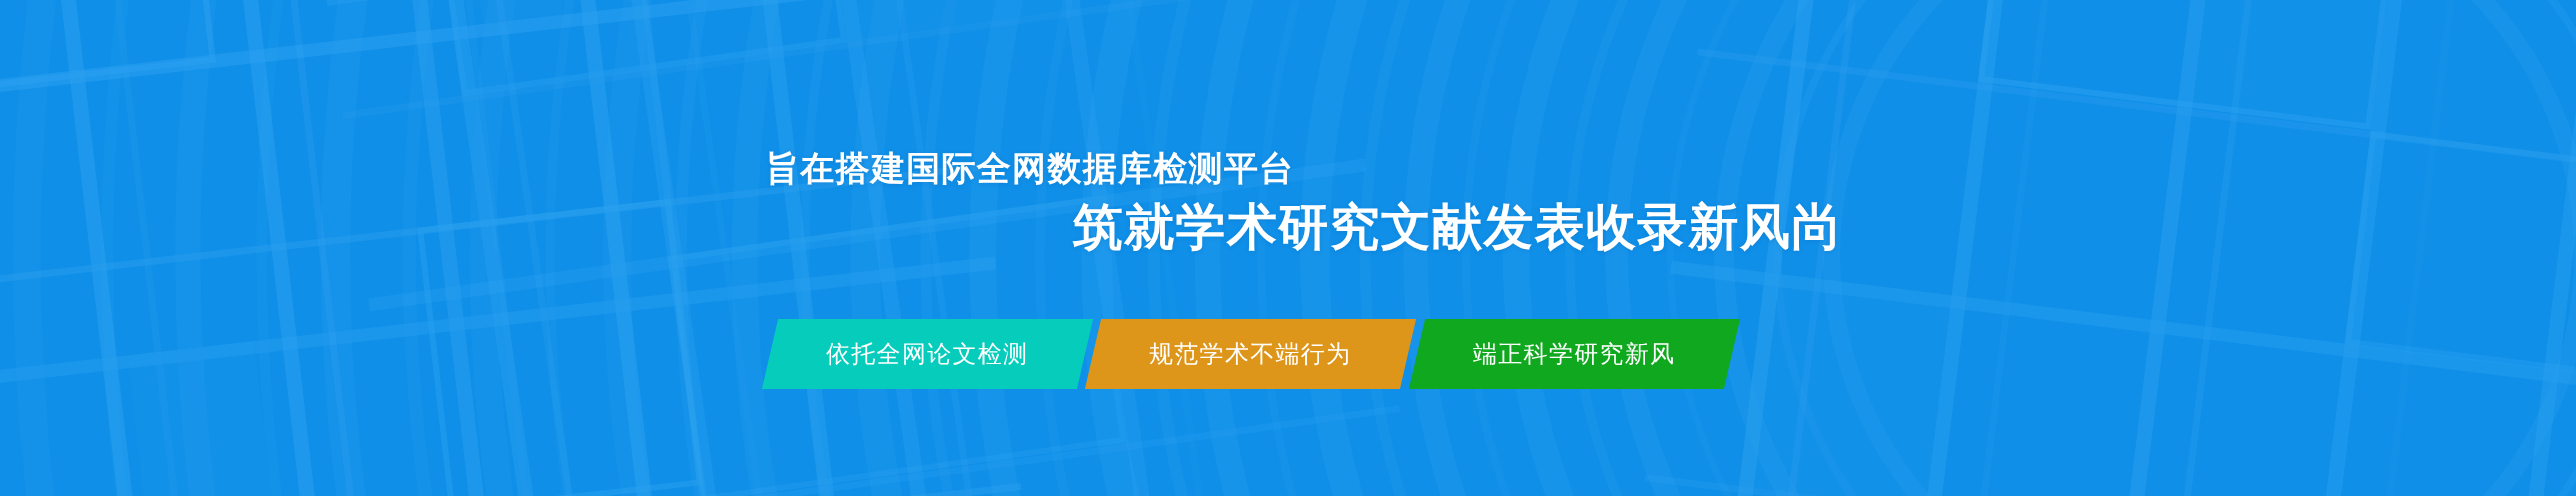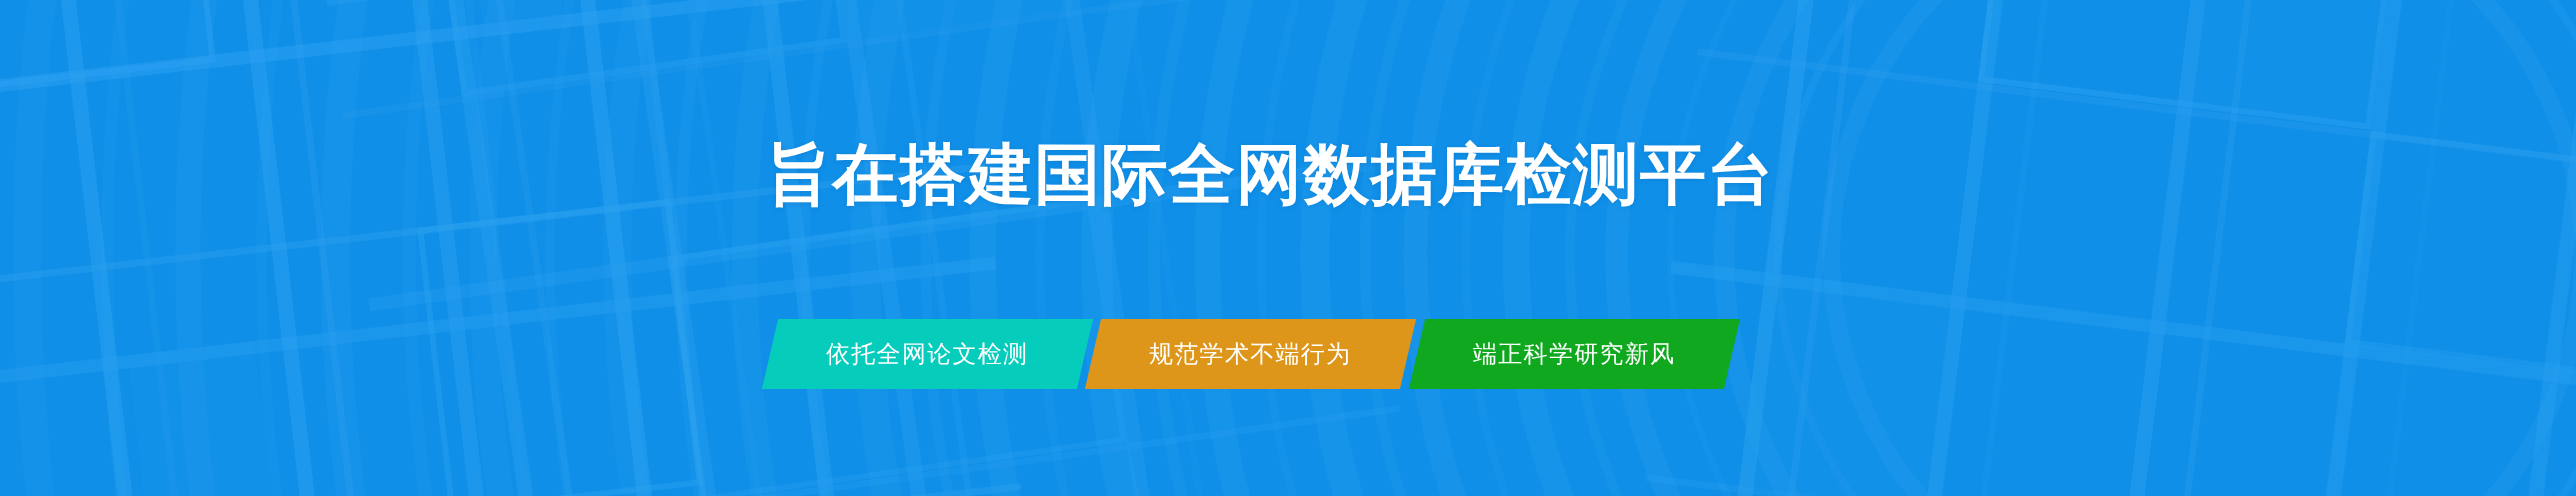--- a/index.html
+++ b/index.html
@@ -82,22 +82,22 @@
   .headline {
     position:absolute;
     color:#ffffff;
     font-weight:700;
     letter-spacing:1.3px;
     white-space:nowrap;
     text-shadow:0 1.3px 4px rgba(0,70,140,.18);
   }
   #headline-1 {
     left:765px;
-    top:146px;
-    font-size:66px;
+    top:140px;
+    font-size:34px;
     line-height:56px;
     text-align:right;
   }
   #headline-2 {
     left:1073px;
     top:199px;
     font-size:50px;
     line-height:56px;
   }
 
@@ -243,20 +243,21 @@
 
       <div class="outline" style="left:282px;  top:201px; width:396px; height:174px; opacity:.50;"></div>
       <div class="outline" style="left:678px; top:376px; width:262px; height:215px; opacity:.38;"></div>
       <div class="block" style="left:94px;  top:590px; width:188px; height:215px; opacity:.20;"></div>
       <div class="block" style="left:483px;  top:201px; width:195px; height:174px; opacity:.18;"></div>
     </div>
   </div>
 
   <div class="headlines">
     <div class="headline" id="headline-1">旨在搭建国际全网数据库检测平台</div>
+    <div class="headline" id="headline-2">筑就学术研究文献发表收录新风尚</div>
   </div>
 
   <div class="badge-row">
 
     <div class="badge" id="badge-0" style="background: rgb(6, 204, 187);">
       <span class="badge-label" style="color: rgb(255, 255, 255);">依托全网论文检测</span>
     </div>
 
     <div class="badge" id="badge-1" style="background: rgb(221, 150, 26);">
       <span class="badge-label" style="color: rgb(255, 255, 255);">规范学术不端行为</span>

